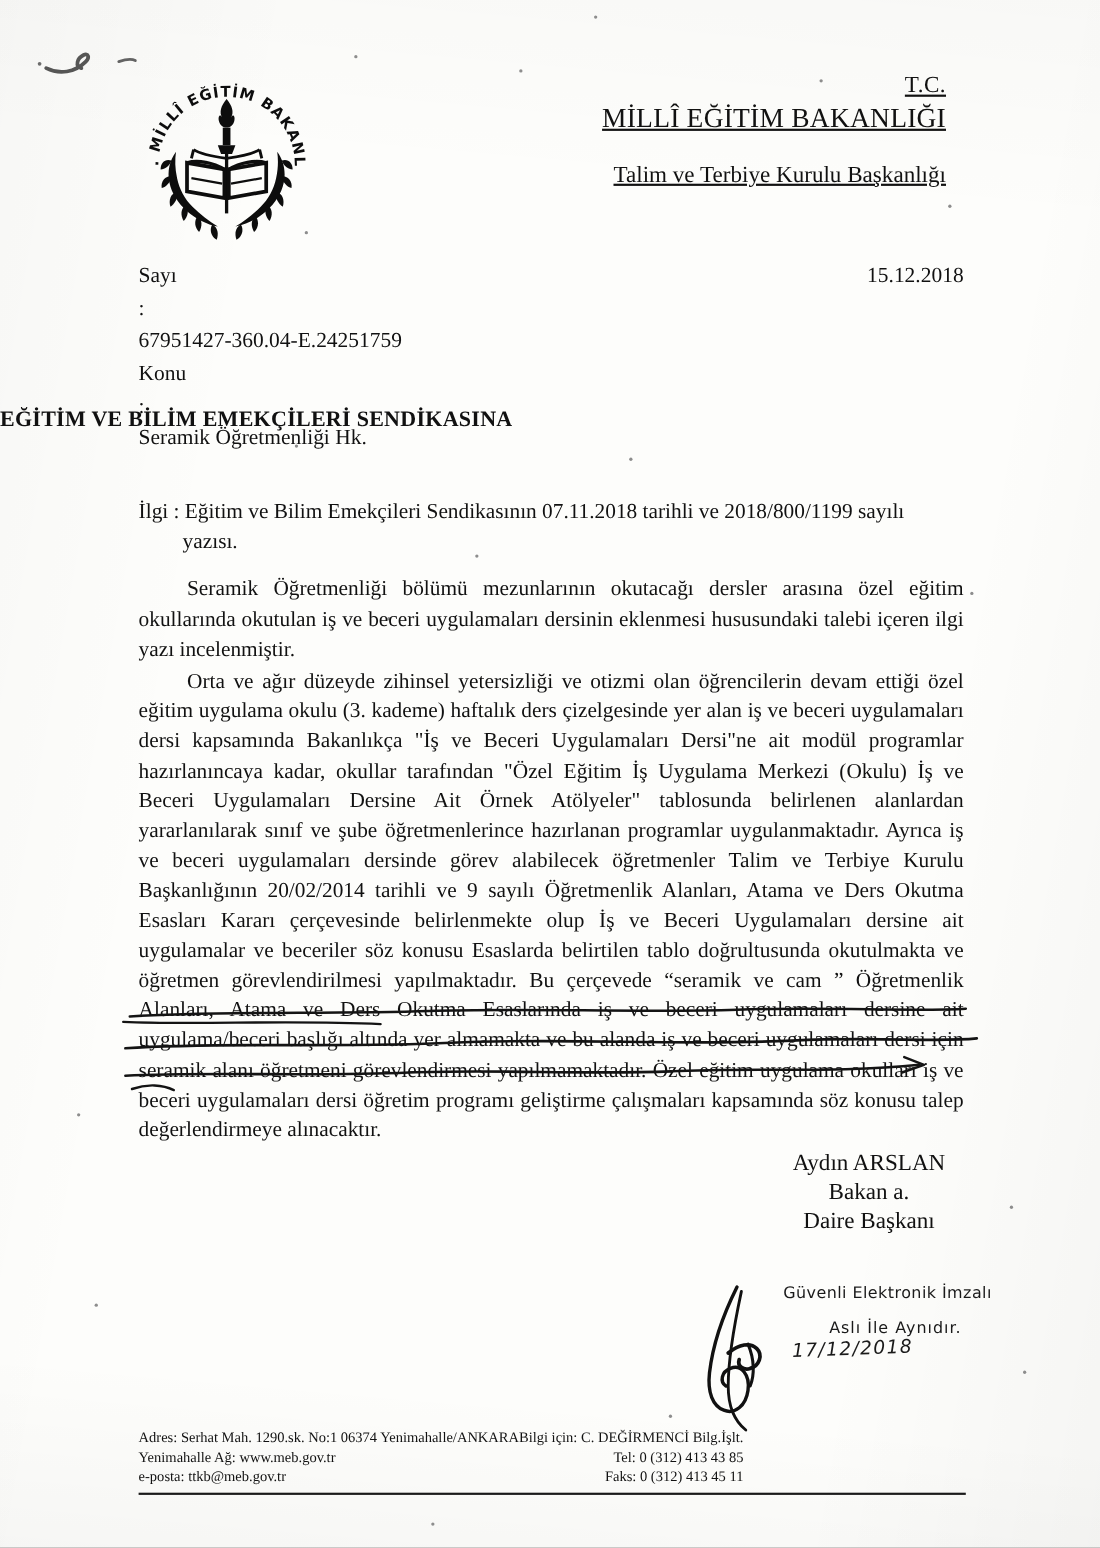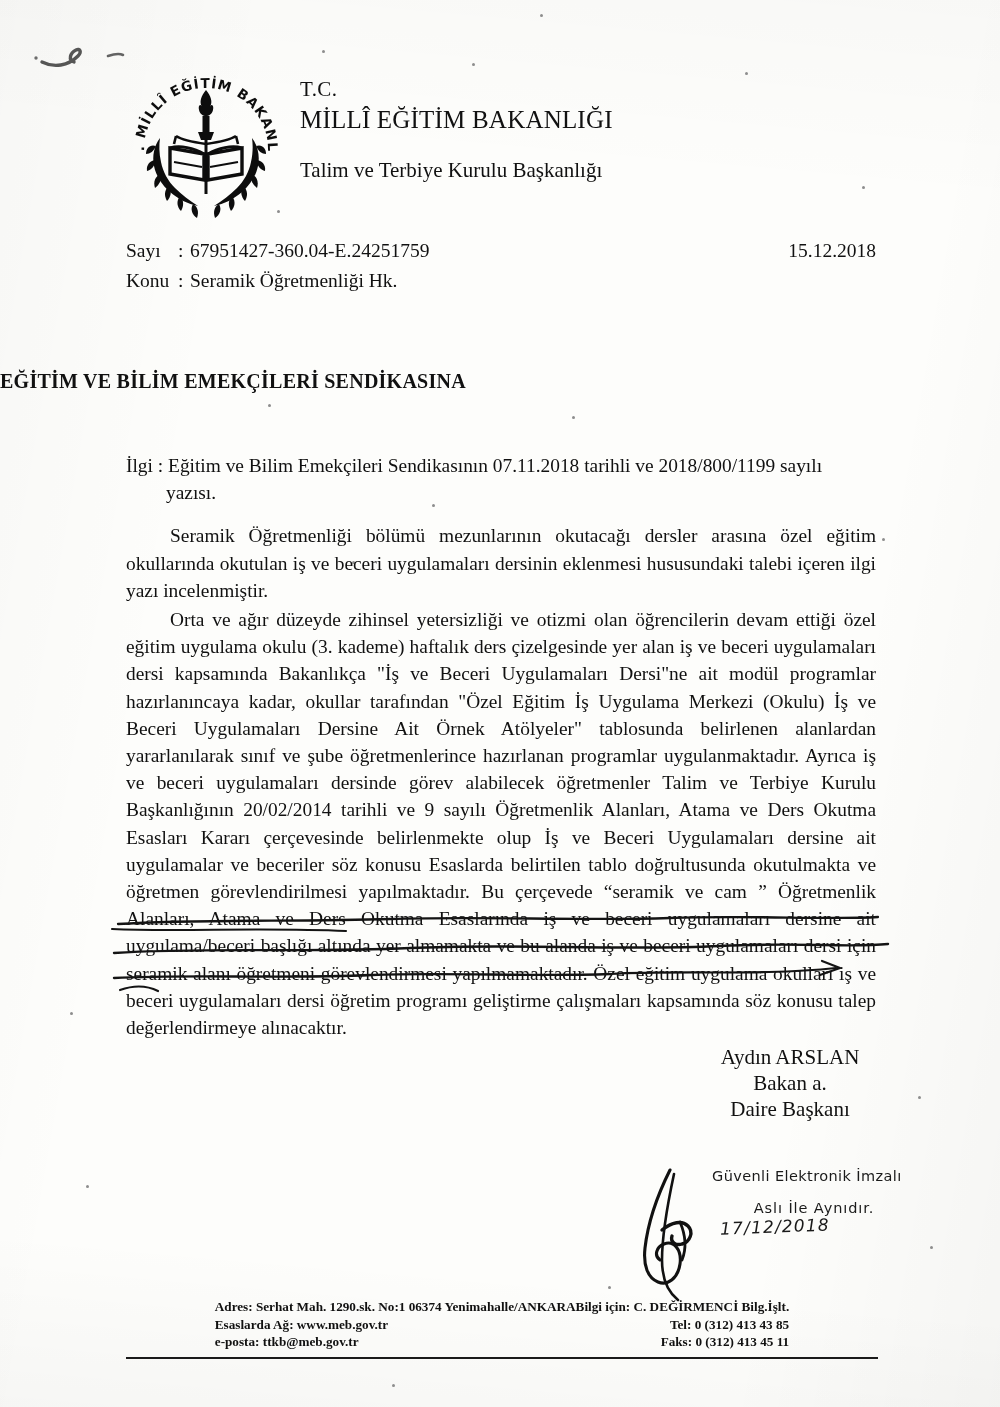--- a/index.html
+++ b/index.html
@@ -40,39 +40,40 @@
   .emblem-wrap {
     position: absolute;
     left: 126px;
     top: 62px;
     width: 160px;
     height: 160px;
   }
   .letterhead {
     position: absolute;
     left: 300px;
-    top: 76px;
+    top: 64px;
     width: 560px;
-    text-align: left;
+    text-align: right;
     line-height: 1.30;
+    text-decoration: underline;
   }
   .lh-tc   { font-size: 21px; letter-spacing: .4px; }
   .lh-meb  { font-size: 25px; letter-spacing: .2px; margin-top: 1px; }
   .lh-ttkb { font-size: 21px; margin-top: 20px; }
 
   
   .meta {
     position: absolute;
     left: 126px;
     top: 236px;
     width: 750px;
     font-size: 19.5px;
     line-height: 1.52;
   }
-  .meta-row { display: flex; }
+  .meta-row { display: flex; flex-direction: column; }
   .meta-key   { width: 52px; flex: none; }
   .meta-colon { width: 12px; flex: none; }
   .meta-val   { flex: 1; }
   .meta-date  {
     position: absolute;
     right: 0;
     top: 0;
     font-size: 19.5px;
   }
 
@@ -172,21 +173,21 @@
   
   .footer {
     position: absolute;
     left: 126px;
     top: 1298px;
     width: 752px;
     font-family: "Liberation Serif", serif;
     font-size: 13.2px;
     line-height: 17.5px;
   }
-  .footer-cols { display: flex; justify-content: center; font-weight: bold; }
+  .footer-cols { display: flex; justify-content: flex-start; }
   .footer-left  { text-align: left; }
   .footer-right { text-align: right; }
   .footer-rule {
     position: absolute;
     left: 126px;
     top: 1357px;
     width: 752px;
     height: 2px;
     background: #1a1a1a;
   }
@@ -357,21 +358,21 @@
   <div class="stamp">
     <div class="stamp-l1">Güvenli Elektronik İmzalı</div>
     <div class="stamp-l2">Aslı İle Aynıdır.</div>
     <div class="stamp-date">17/12/2018</div>
   </div>
 
   <div class="footer">
     <div class="footer-cols">
       <div class="footer-left">
         <div>Adres: Serhat Mah. 1290.sk. No:1 06374 Yenimahalle/ANKARA</div>
-        <div>Esaslarda Ağ: www.meb.gov.tr</div>
+        <div>Yenimahalle Ağ: www.meb.gov.tr</div>
         <div>e-posta: ttkb@meb.gov.tr</div>
       </div>
       <div class="footer-right">
         <div>Bilgi için: C. DEĞİRMENCİ Bilg.İşlt.</div>
         <div>Tel:  0 (312) 413 43 85</div>
         <div>Faks:  0 (312) 413 45 11</div>
       </div>
     </div>
   </div>
 

